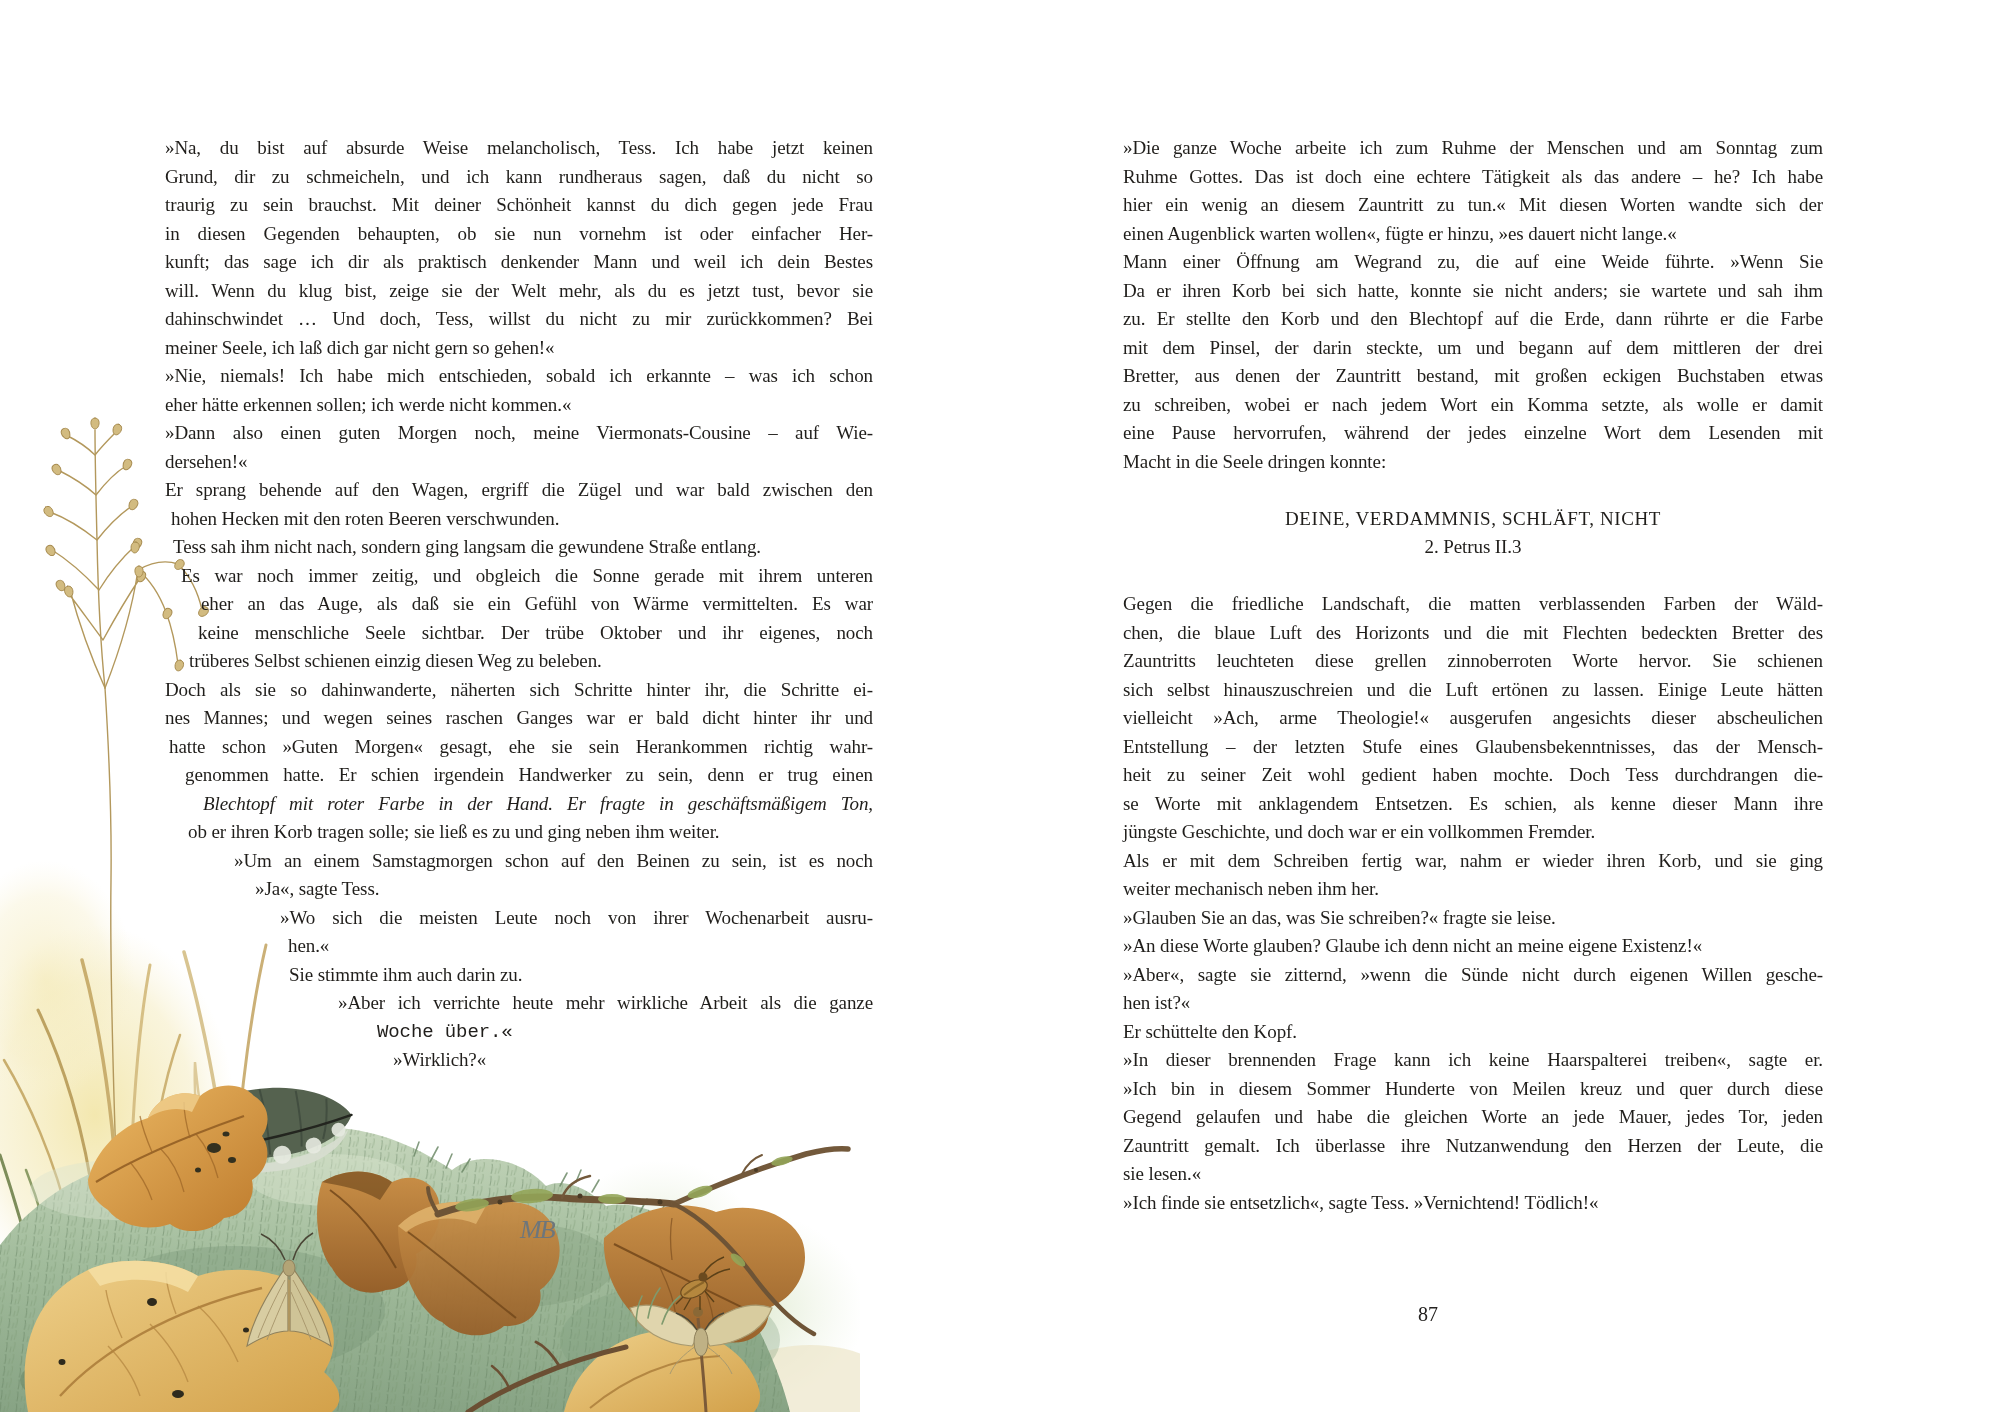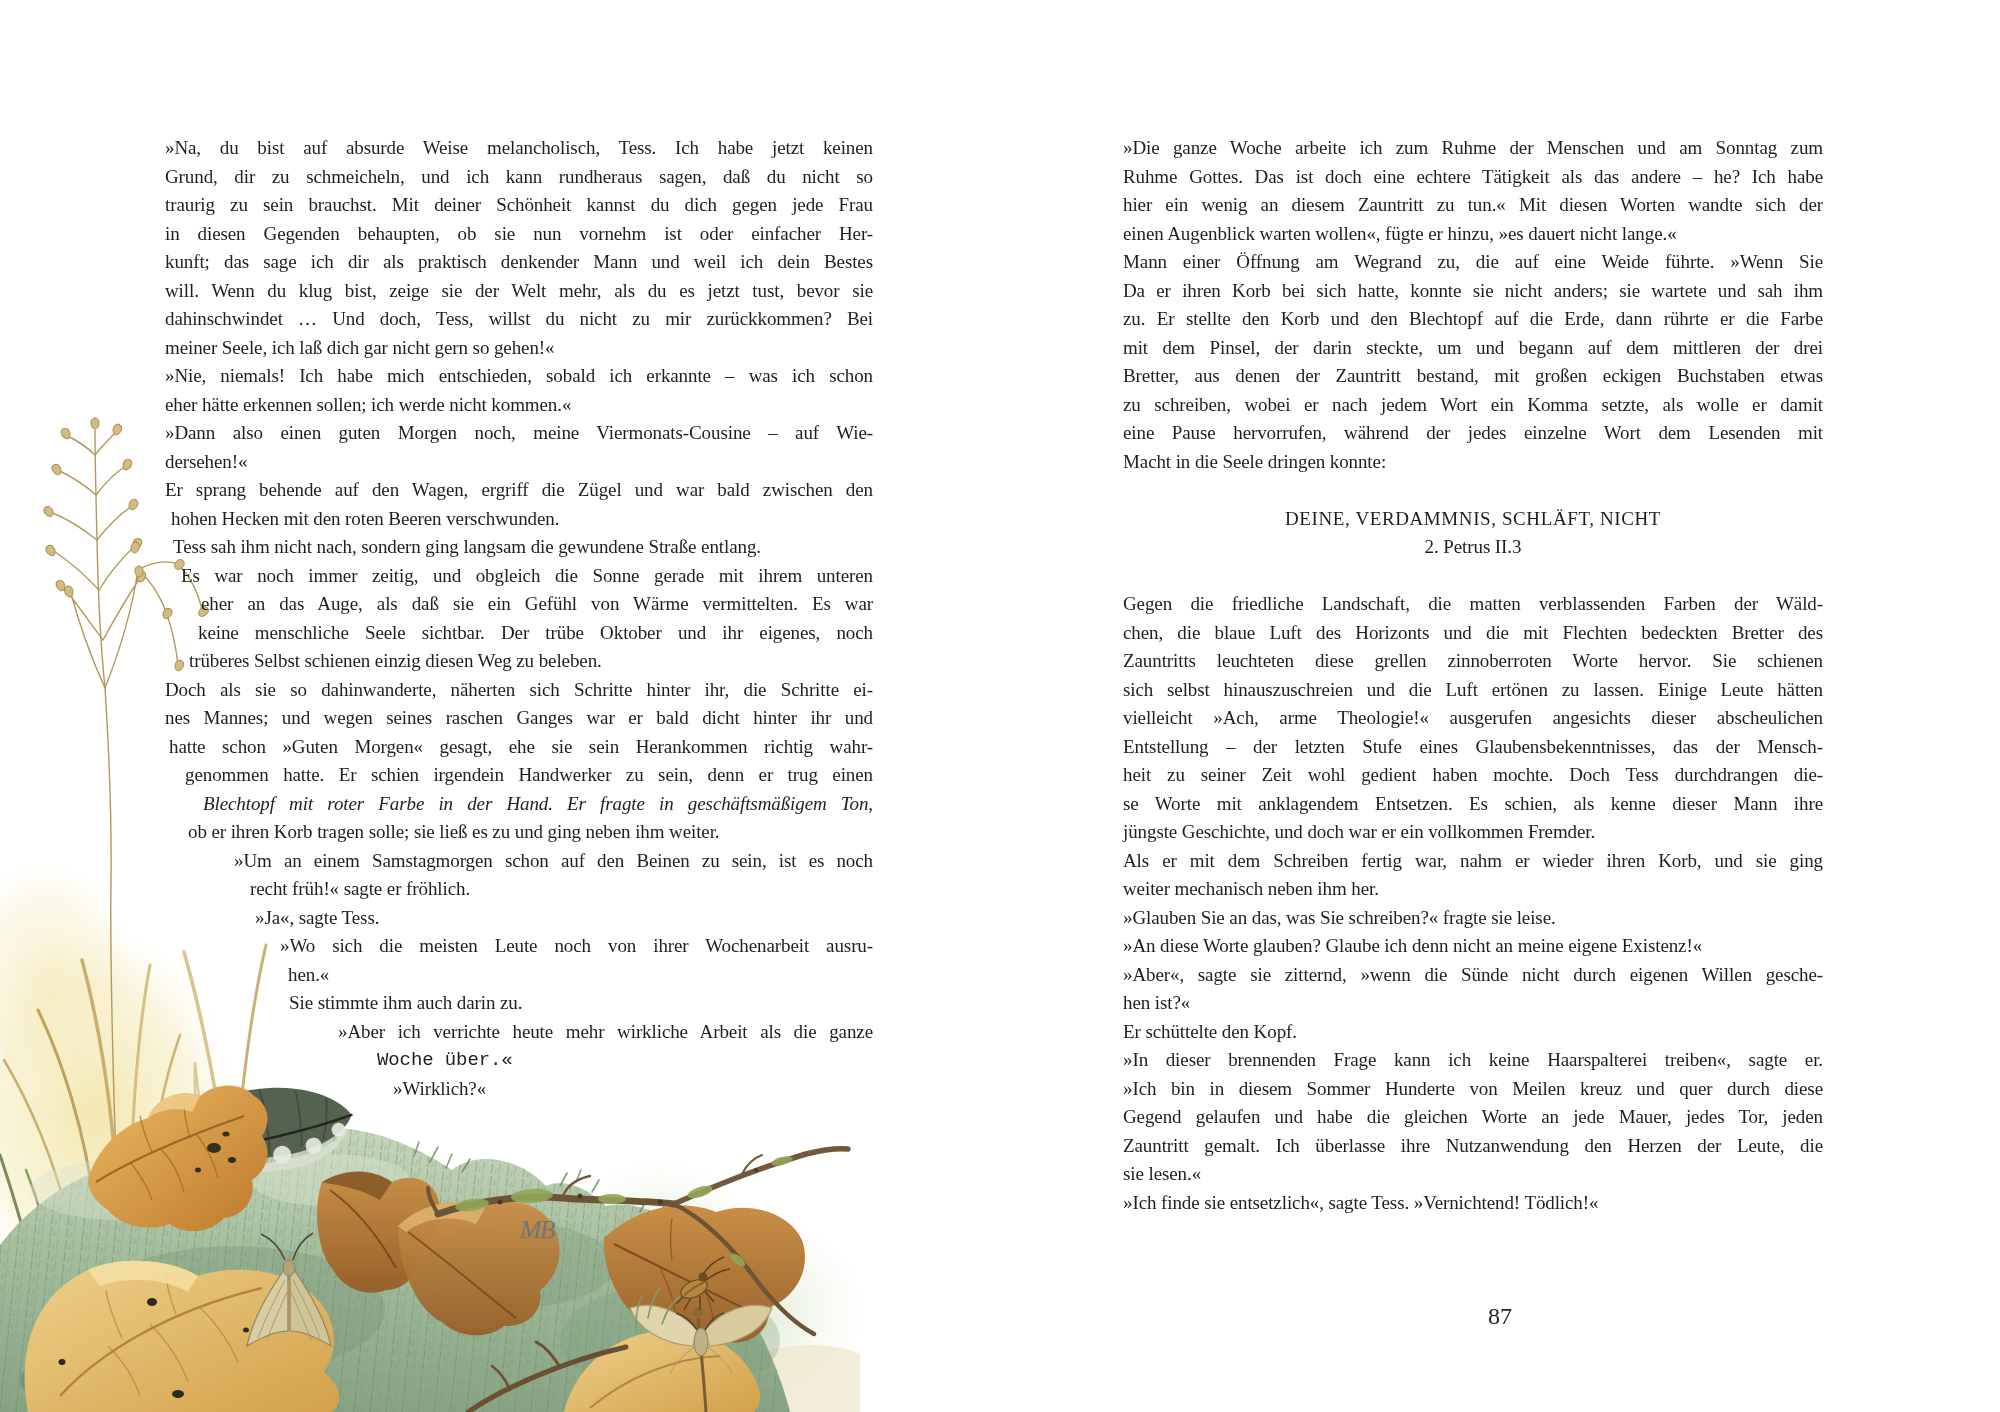--- a/index.html
+++ b/index.html
@@ -10,22 +10,22 @@
     color:#201e1b;
   }
   .textblock { position:absolute; font-size:19px; line-height:28.5px; letter-spacing:-0.1px; }
   .left-block  { left:165px;  top:134px; width:708px; }
   .right-block { left:1123px; top:134px; width:700px; }
   .line { height:28.5px; overflow:visible; }
   .line.just { text-align:justify; text-align-last:justify; }
   .line.center { text-align:center; }
   .line.inscription { letter-spacing:0.6px; }
   .pageno {
-    position:absolute; left:1150px; top:1303px; width:700px;
-    text-align:center; font-size:24px; color:#242220;
+    position:absolute; left:1078px; top:1303px; width:700px;
+    text-align:center; font-size:20px; color:#242220;
   }
   svg.illustration { position:absolute; left:0; top:0; pointer-events:none; }
   .sig { font-family:"Liberation Serif", serif; font-style:italic; }
 </style>
 </head>
 <body>
 
 <div class="spread">
 
   <svg class="illustration" width="860" height="1412" viewBox="0 0 860 1412" aria-hidden="true">
@@ -336,21 +336,20 @@
         <div class="line just" style="margin-left: 36px;">eher an das Auge, als daß sie ein Gefühl von Wärme vermittelten. Es war</div>
         <div class="line just" style="margin-left: 33px;">keine menschliche Seele sichtbar. Der trübe Oktober und ihr eigenes, noch</div>
         <div class="line" style="margin-left: 24px;">trüberes Selbst schienen einzig diesen Weg zu beleben.</div>
         <div class="line just">Doch als sie so dahinwanderte, näherten sich Schritte hinter ihr, die Schritte ei-</div>
         <div class="line just">nes Mannes; und wegen seines raschen Ganges war er bald dicht hinter ihr und</div>
         <div class="line just" style="margin-left: 4px;">hatte schon »Guten Morgen« gesagt, ehe sie sein Herankommen richtig wahr-</div>
         <div class="line just" style="margin-left: 20px;">genommen hatte. Er schien irgendein Handwerker zu sein, denn er trug einen</div>
         <div class="line just" style="margin-left: 38px; font-style: italic;">Blechtopf mit roter Farbe in der Hand. Er fragte in geschäftsmäßigem Ton,</div>
         <div class="line" style="margin-left: 23px;">ob er ihren Korb tragen solle; sie ließ es zu und ging neben ihm weiter.</div>
         <div class="line just" style="margin-left: 69px;">»Um an einem Samstagmorgen schon auf den Beinen zu sein, ist es noch</div>
-        <div class="line" style="margin-left: 85px;">recht früh!« sagte er fröhlich.</div>
         <div class="line" style="margin-left: 90px;">»Ja«, sagte Tess.</div>
         <div class="line just" style="margin-left: 115px;">»Wo sich die meisten Leute noch von ihrer Wochenarbeit ausru-</div>
         <div class="line" style="margin-left: 123px;">hen.«</div>
         <div class="line" style="margin-left: 124px;">Sie stimmte ihm auch darin zu.</div>
         <div class="line just" style="margin-left: 173px;">»Aber ich verrichte heute mehr wirkliche Arbeit als die ganze</div>
         <div class="line" style="margin-left: 212px; font-family: Liberation Mono, monospace;">Woche über.«</div>
         <div class="line" style="margin-left: 228px;">»Wirklich?«</div>
       </div>
   </div>
 

